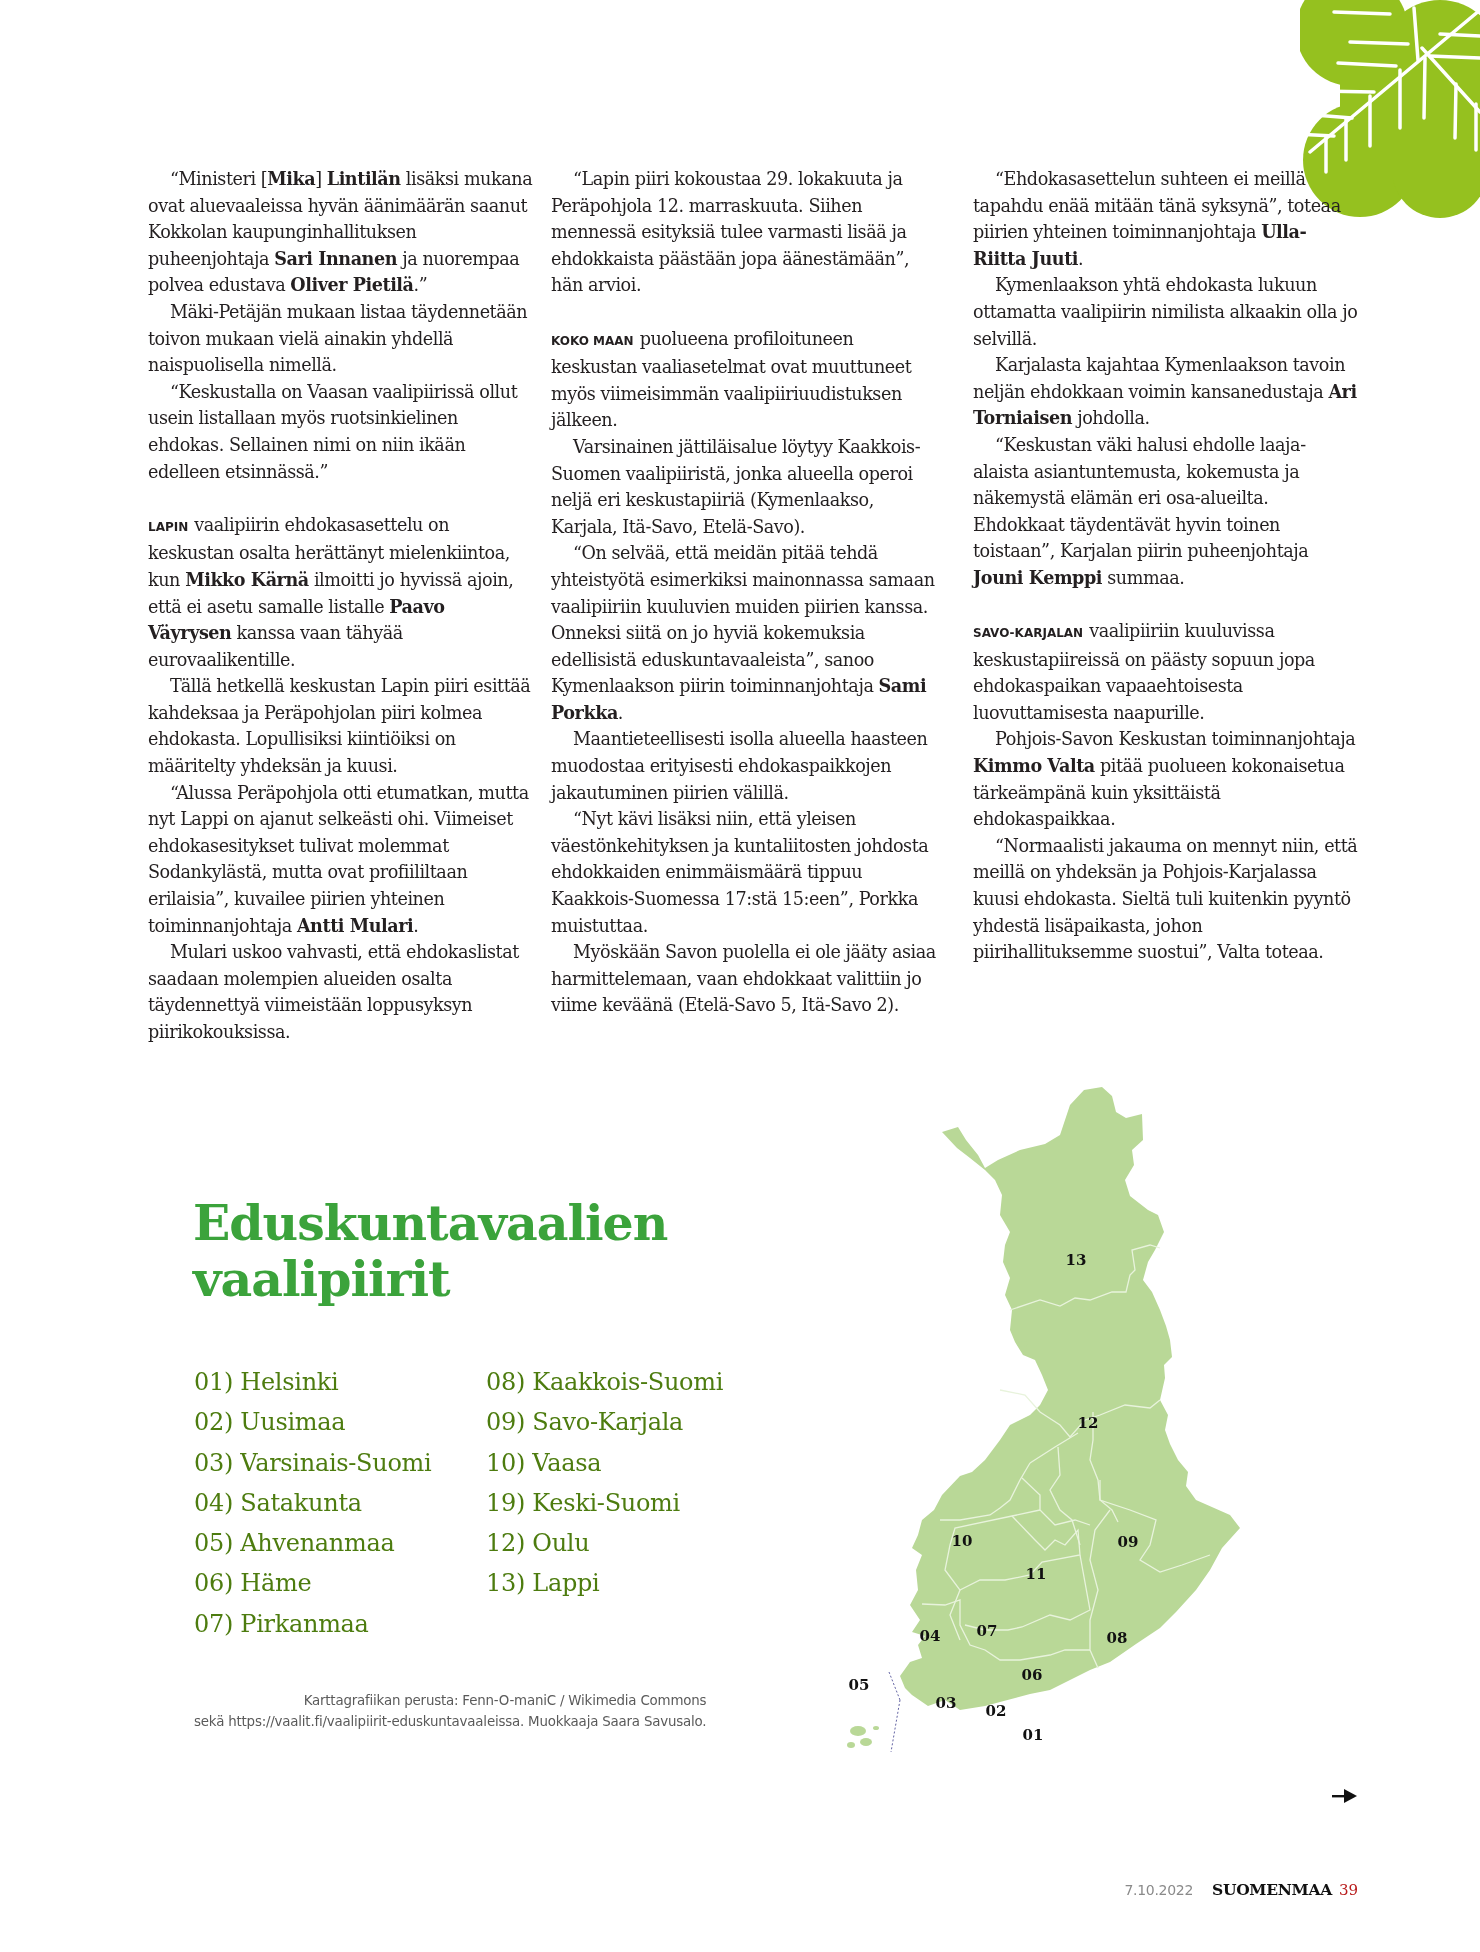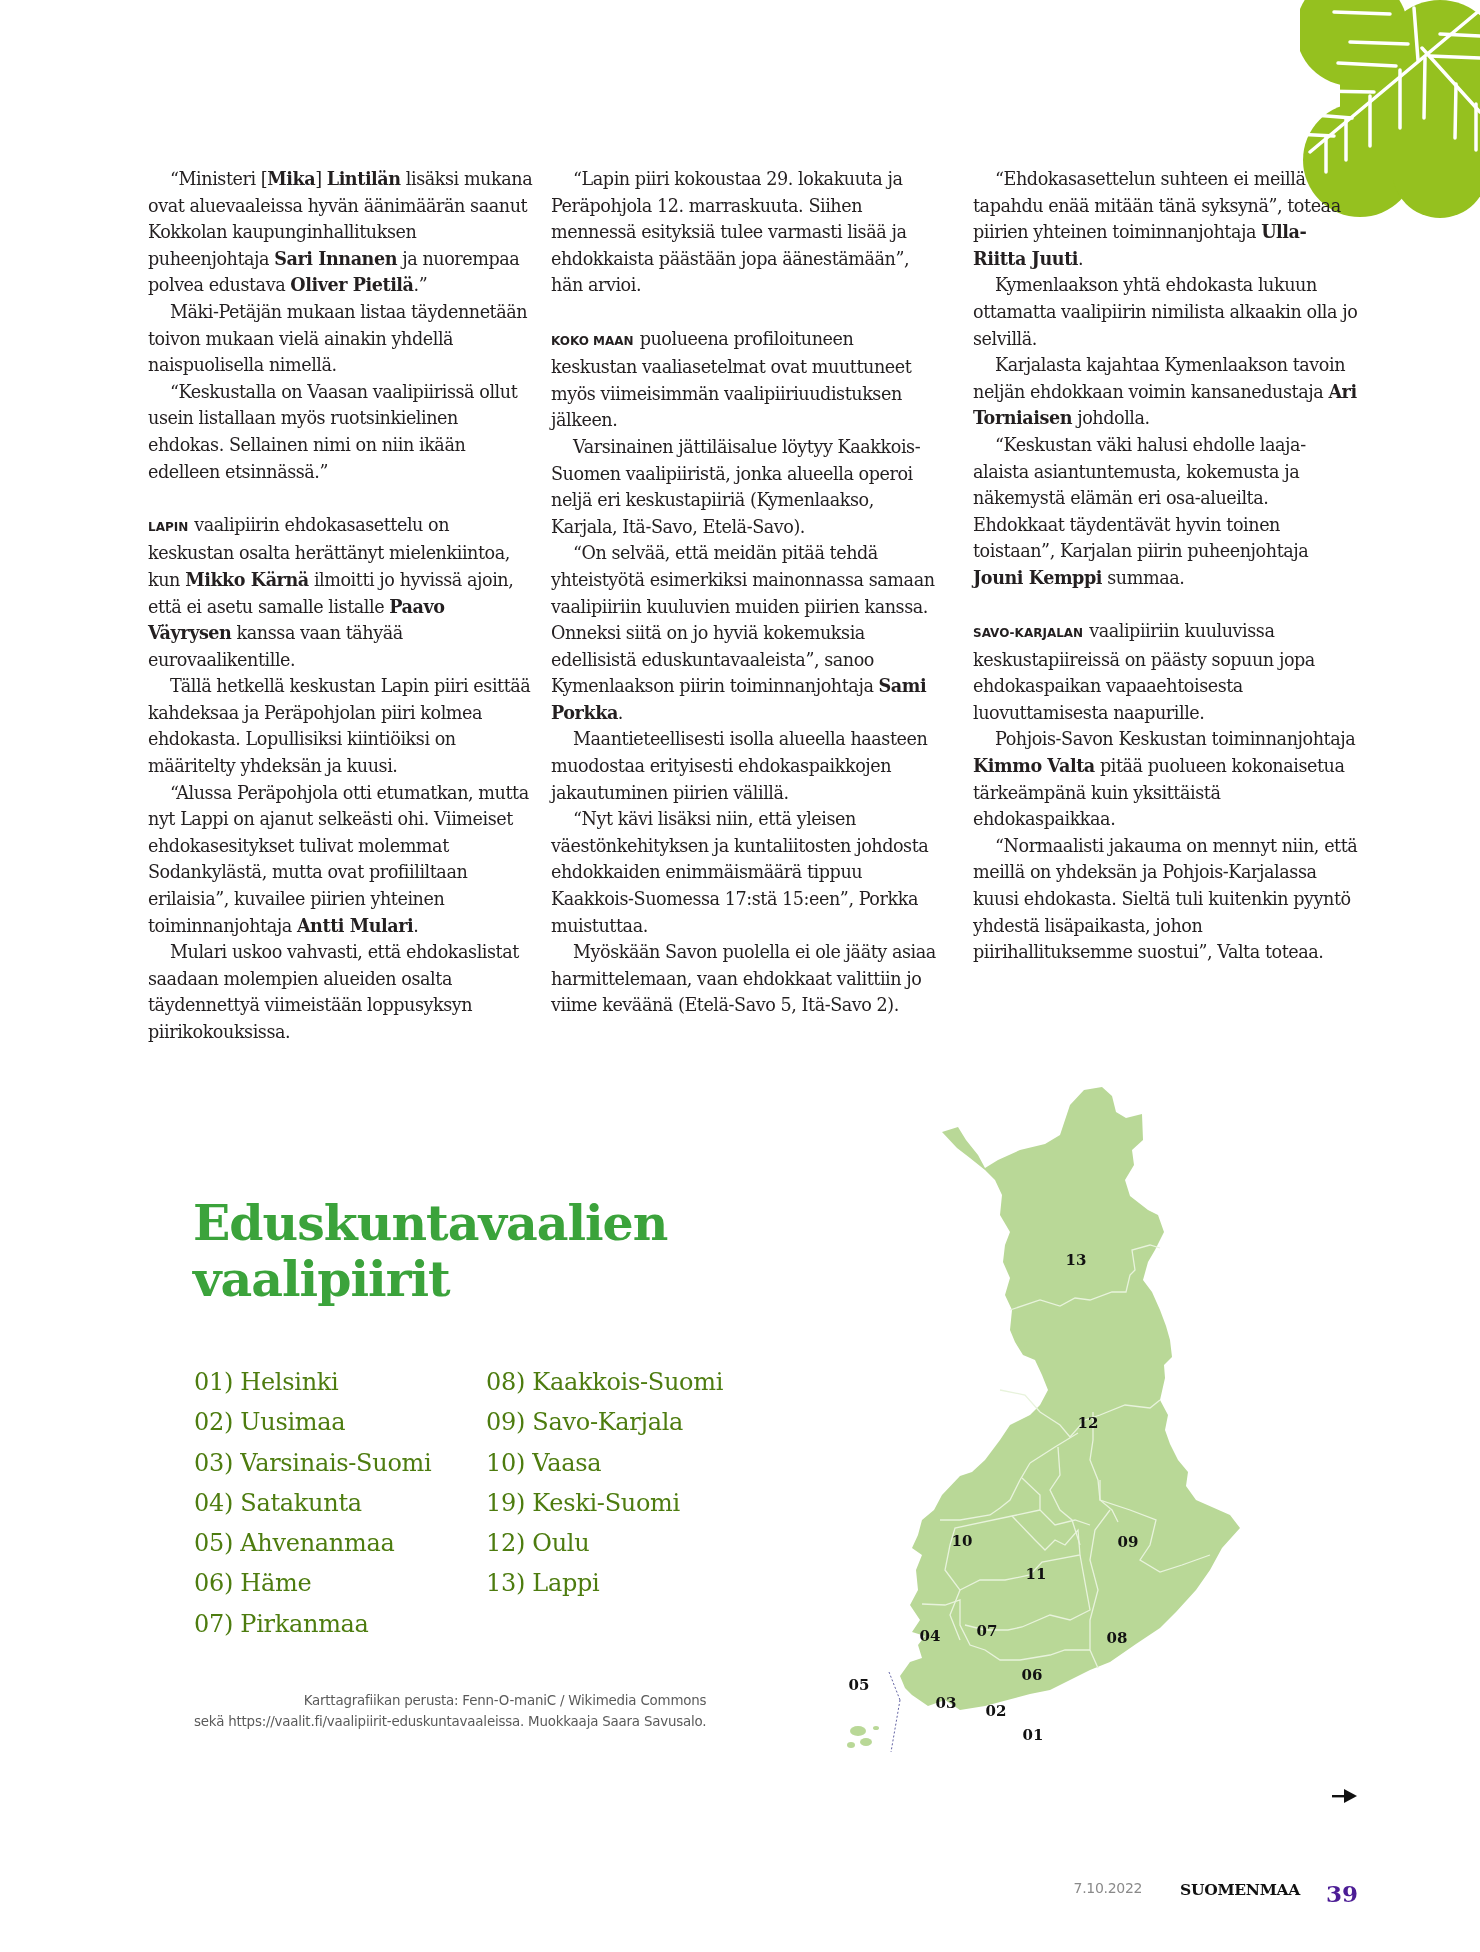--- a/index.html
+++ b/index.html
@@ -12,24 +12,24 @@
   .lead{font-family:"DejaVu Sans","Liberation Sans",sans-serif;font-weight:bold;font-size:12px;letter-spacing:0;margin-right:6px;}
   #col1{left:148px;} #col2{left:551px;} #col3{left:973px;}
   .deco{position:absolute;right:0;top:0;}
   .map-title{position:absolute;left:193px;top:1195px;font-family:"DejaVu Serif",serif;font-weight:bold;font-size:49px;line-height:56px;color:#3ba33b;letter-spacing:-1px;margin:0;}
   .legend{position:absolute;top:1362px;font-family:"DejaVu Serif",serif;font-size:24px;line-height:40.3px;color:#4d7c0f;letter-spacing:-0.3px;}
   .legend div{white-space:nowrap;}
   #legend1{left:194px;} #legend2{left:486px;}
   .credit{position:absolute;left:194px;top:1690px;font-family:"DejaVu Sans","Liberation Sans",sans-serif;font-size:13.4px;line-height:21px;color:#5a5a5a;letter-spacing:-0.2px;text-align:right;}
   .map{position:absolute;left:800px;top:1080px;}
   .next-arrow{position:absolute;left:1332px;top:1788px;width:28px;height:16px;}
-  .footer{position:absolute;top:1880px;right:122px;display:flex;align-items:flex-start;gap:26px;}
+  .footer{position:absolute;top:1880px;right:122px;display:flex;align-items:center;gap:7px;}
   .footer .date{font-family:"DejaVu Sans",sans-serif;font-size:14px;color:#8a8a8a;letter-spacing:-0.3px;}
   .footer .brand{font-family:"DejaVu Serif",serif;font-weight:bold;font-size:15.5px;color:#111;letter-spacing:-0.3px;margin-left:12px;}
-  .footer .page{font-family:"DejaVu Serif",serif;font-weight:bold;font-size:23px;color:#4c1d95;}
+  .footer .page{font-family:"DejaVu Serif",serif;font-weight:normal;font-size:15px;color:#b91c1c;}
 </style>
 </head>
 <body>
 
 <svg class="deco" width="180" height="230" viewBox="1300 0 180 230">
   <g fill="#95c11f">
     <circle cx="1352" cy="30" r="56"></circle>
     <circle cx="1360" cy="160" r="57"></circle>
     <circle cx="1440" cy="170" r="48"></circle>
     <circle cx="1440" cy="60" r="60"></circle>

